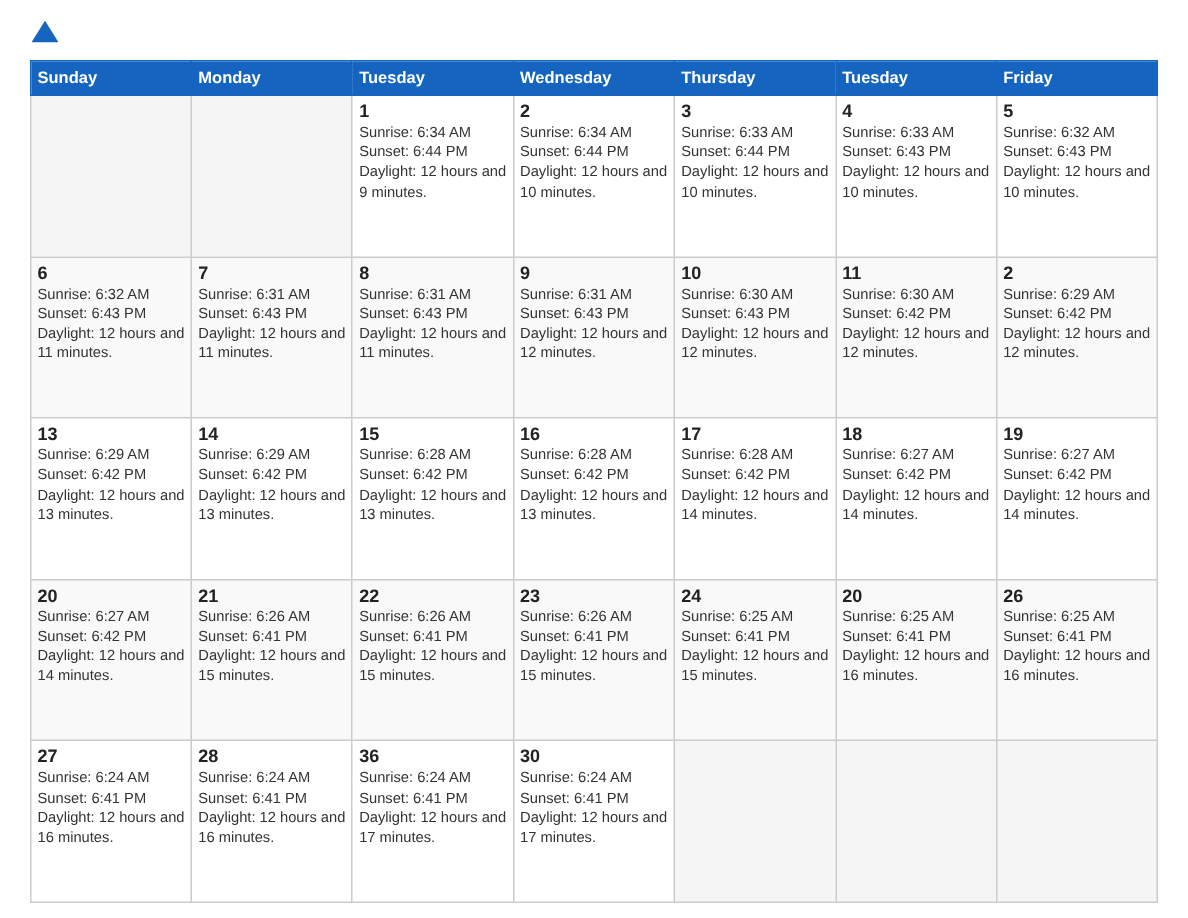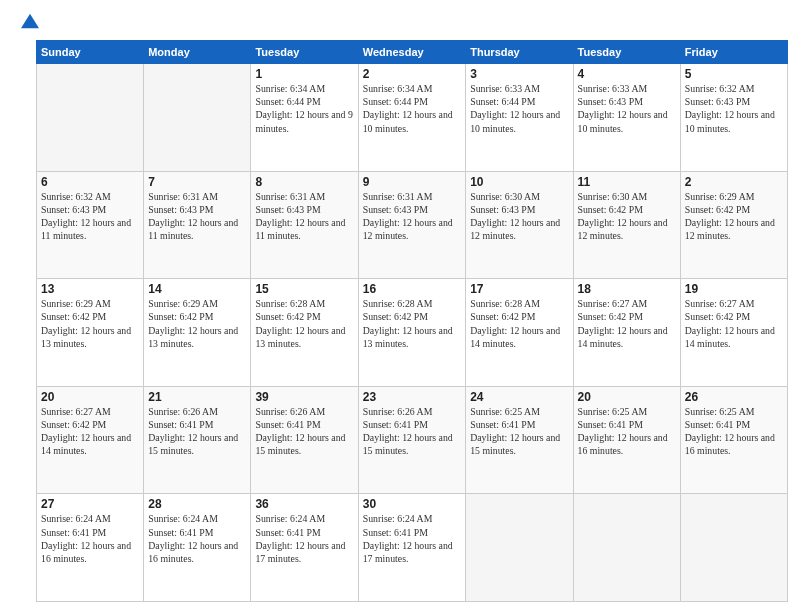--- a/index.html
+++ b/index.html
@@ -45,21 +45,20 @@
     }
     .subtitle {
       font-size: 14px;
       color: #333;
     }
     .calendar {
       width: 100%;
       border-collapse: collapse;
       flex: 1;
       font-size: 10.5px;
-      margin-left: 16px;
     }
     .calendar thead th {
       background: #1565c0;
       color: #fff;
       padding: 5px 4px;
       text-align: left;
       font-size: 11px;
       font-weight: bold;
       border: 1px solid #1565c0;
     }
@@ -78,21 +77,20 @@
     .day-num {
       font-weight: bold;
       font-size: 12px;
       display: block;
       margin-bottom: 1px;
     }
     .day-info {
       font-size: 9.8px;
       line-height: 1.35;
       color: #333;
-      font-family: Liberation Serif, serif;
     }
     .empty-cell {
       background: #f5f5f5 !important;
     }
   </style>
 </head>
 <body>
 
 <div class="page">
   <div class="header">
@@ -216,21 +214,21 @@
         <tr>
           <td>
             <span class="day-num">20</span>
             <div class="day-info">Sunrise: 6:27 AM<br>Sunset: 6:42 PM<br>Daylight: 12 hours and 14 minutes.</div>
           </td>
           <td>
             <span class="day-num">21</span>
             <div class="day-info">Sunrise: 6:26 AM<br>Sunset: 6:41 PM<br>Daylight: 12 hours and 15 minutes.</div>
           </td>
           <td>
-            <span class="day-num">39</span>
+            <span class="day-num">22</span>
             <div class="day-info">Sunrise: 6:26 AM<br>Sunset: 6:41 PM<br>Daylight: 12 hours and 15 minutes.</div>
           </td>
           <td>
             <span class="day-num">23</span>
             <div class="day-info">Sunrise: 6:26 AM<br>Sunset: 6:41 PM<br>Daylight: 12 hours and 15 minutes.</div>
           </td>
           <td>
             <span class="day-num">24</span>
             <div class="day-info">Sunrise: 6:25 AM<br>Sunset: 6:41 PM<br>Daylight: 12 hours and 15 minutes.</div>
           </td>

